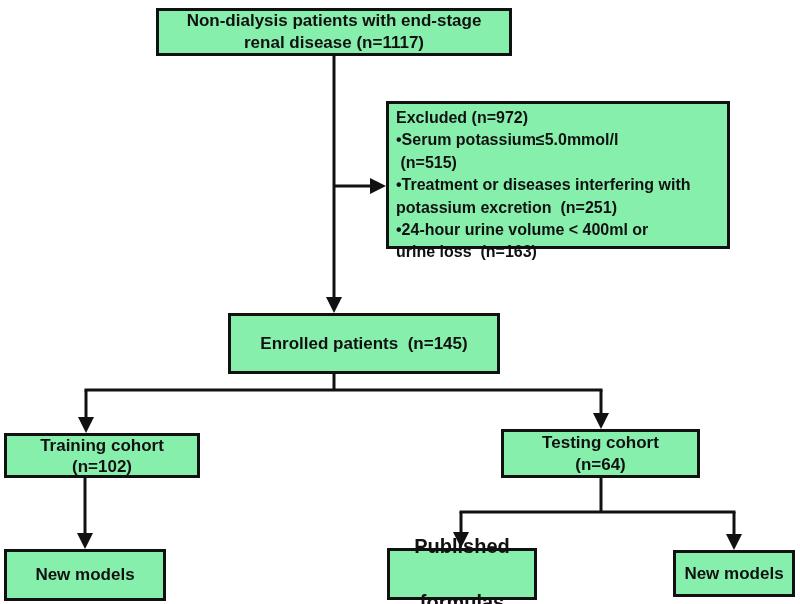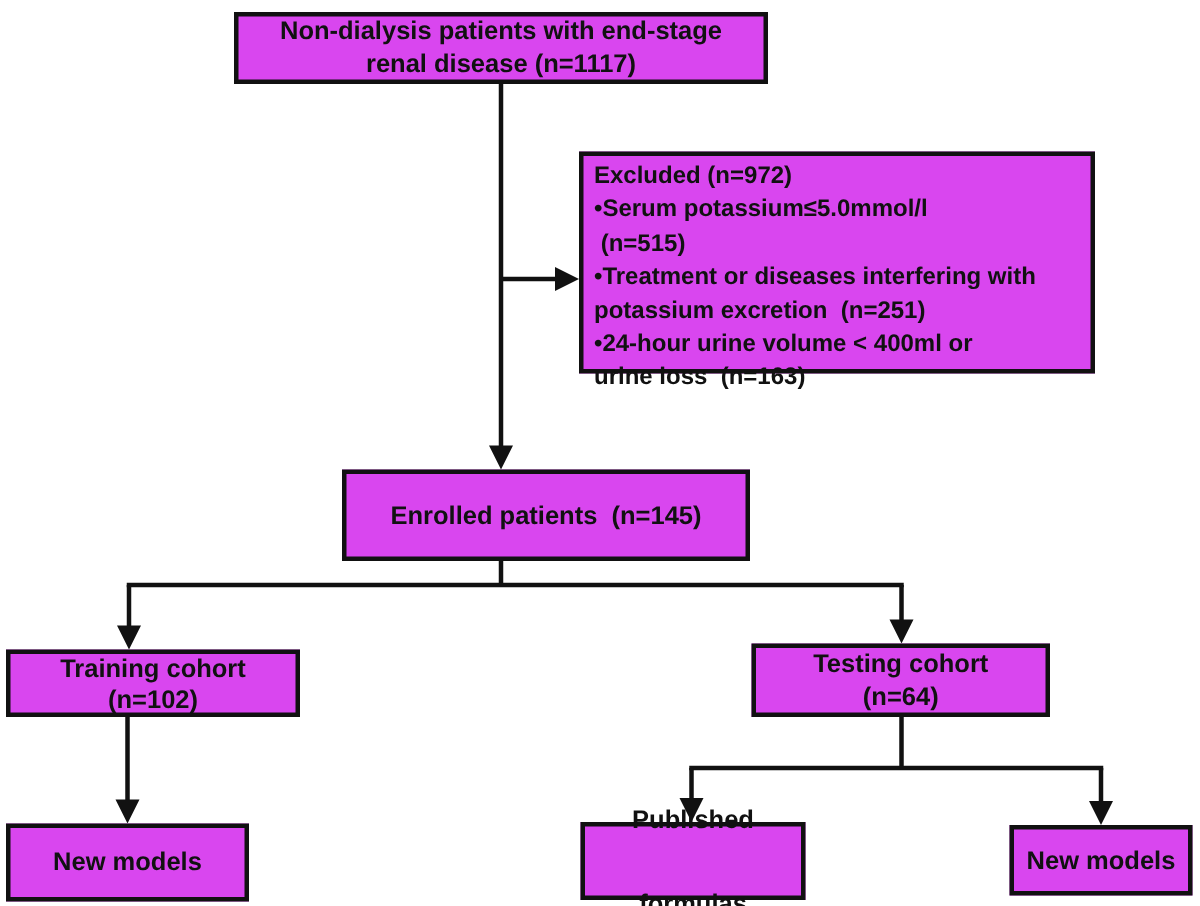--- a/index.html
+++ b/index.html
@@ -9,41 +9,41 @@
     height: 604px;
     background: #ffffff;
     font-family: "Liberation Sans", sans-serif;
     color: #111111;
     overflow: hidden;
   }
   .box {
     position: absolute;
     box-sizing: border-box;
     border: 3px solid #111111;
-    background: #d946ef;
+    background: #86efac;
     display: flex;
     flex-direction: column;
     align-items: center;
     justify-content: center;
     font-weight: bold;
     text-align: center;
     line-height: 1.28;
     z-index: 2;
   }
   .box div { white-space: pre-wrap; }
   #box-source          { left: 156px; top:   8px; width: 356px; height: 48px; font-size: 17px; }
   #box-excluded        { left: 386px; top: 101px; width: 344px; height: 148px;
                          align-items: flex-start; justify-content: flex-start;
                          text-align: left; font-size: 16px; line-height: 22.4px;
                          padding: 3px 6px 0 7px; }
   #box-enrolled        { left: 180px; top: 313px; width: 272px; height: 61px; font-size: 17px; margin-left: 48px; }
   #box-training        { left:   4px; top: 433px; width: 196px; height: 45px; font-size: 17px; line-height: 21px; }
   #box-testing         { left: 501px; top: 429px; width: 199px; height: 49px; font-size: 17px; line-height: 22px; }
   #box-newmodels-left  { left:   4px; top: 549px; width: 162px; height: 52px; font-size: 17px; }
-  #box-published       { left: 387px; top: 548px; width: 150px; height: 52px; font-size: 17px; line-height: 21px; gap: 35px; }
+  #box-published       { left: 387px; top: 548px; width: 150px; height: 52px; font-size: 20px; line-height: 21px; gap: 35px; }
   #box-newmodels-right { left: 673px; top: 550px; width: 122px; height: 47px; font-size: 17px; }
   svg.connectors {
     position: absolute;
     left: 0; top: 0;
     width: 800px; height: 604px;
     z-index: 1;
     pointer-events: none;
   }
   svg.connectors path { stroke: #111111; stroke-width: 3; fill: none; }
   svg.connectors polygon { fill: #111111; stroke: none; }

